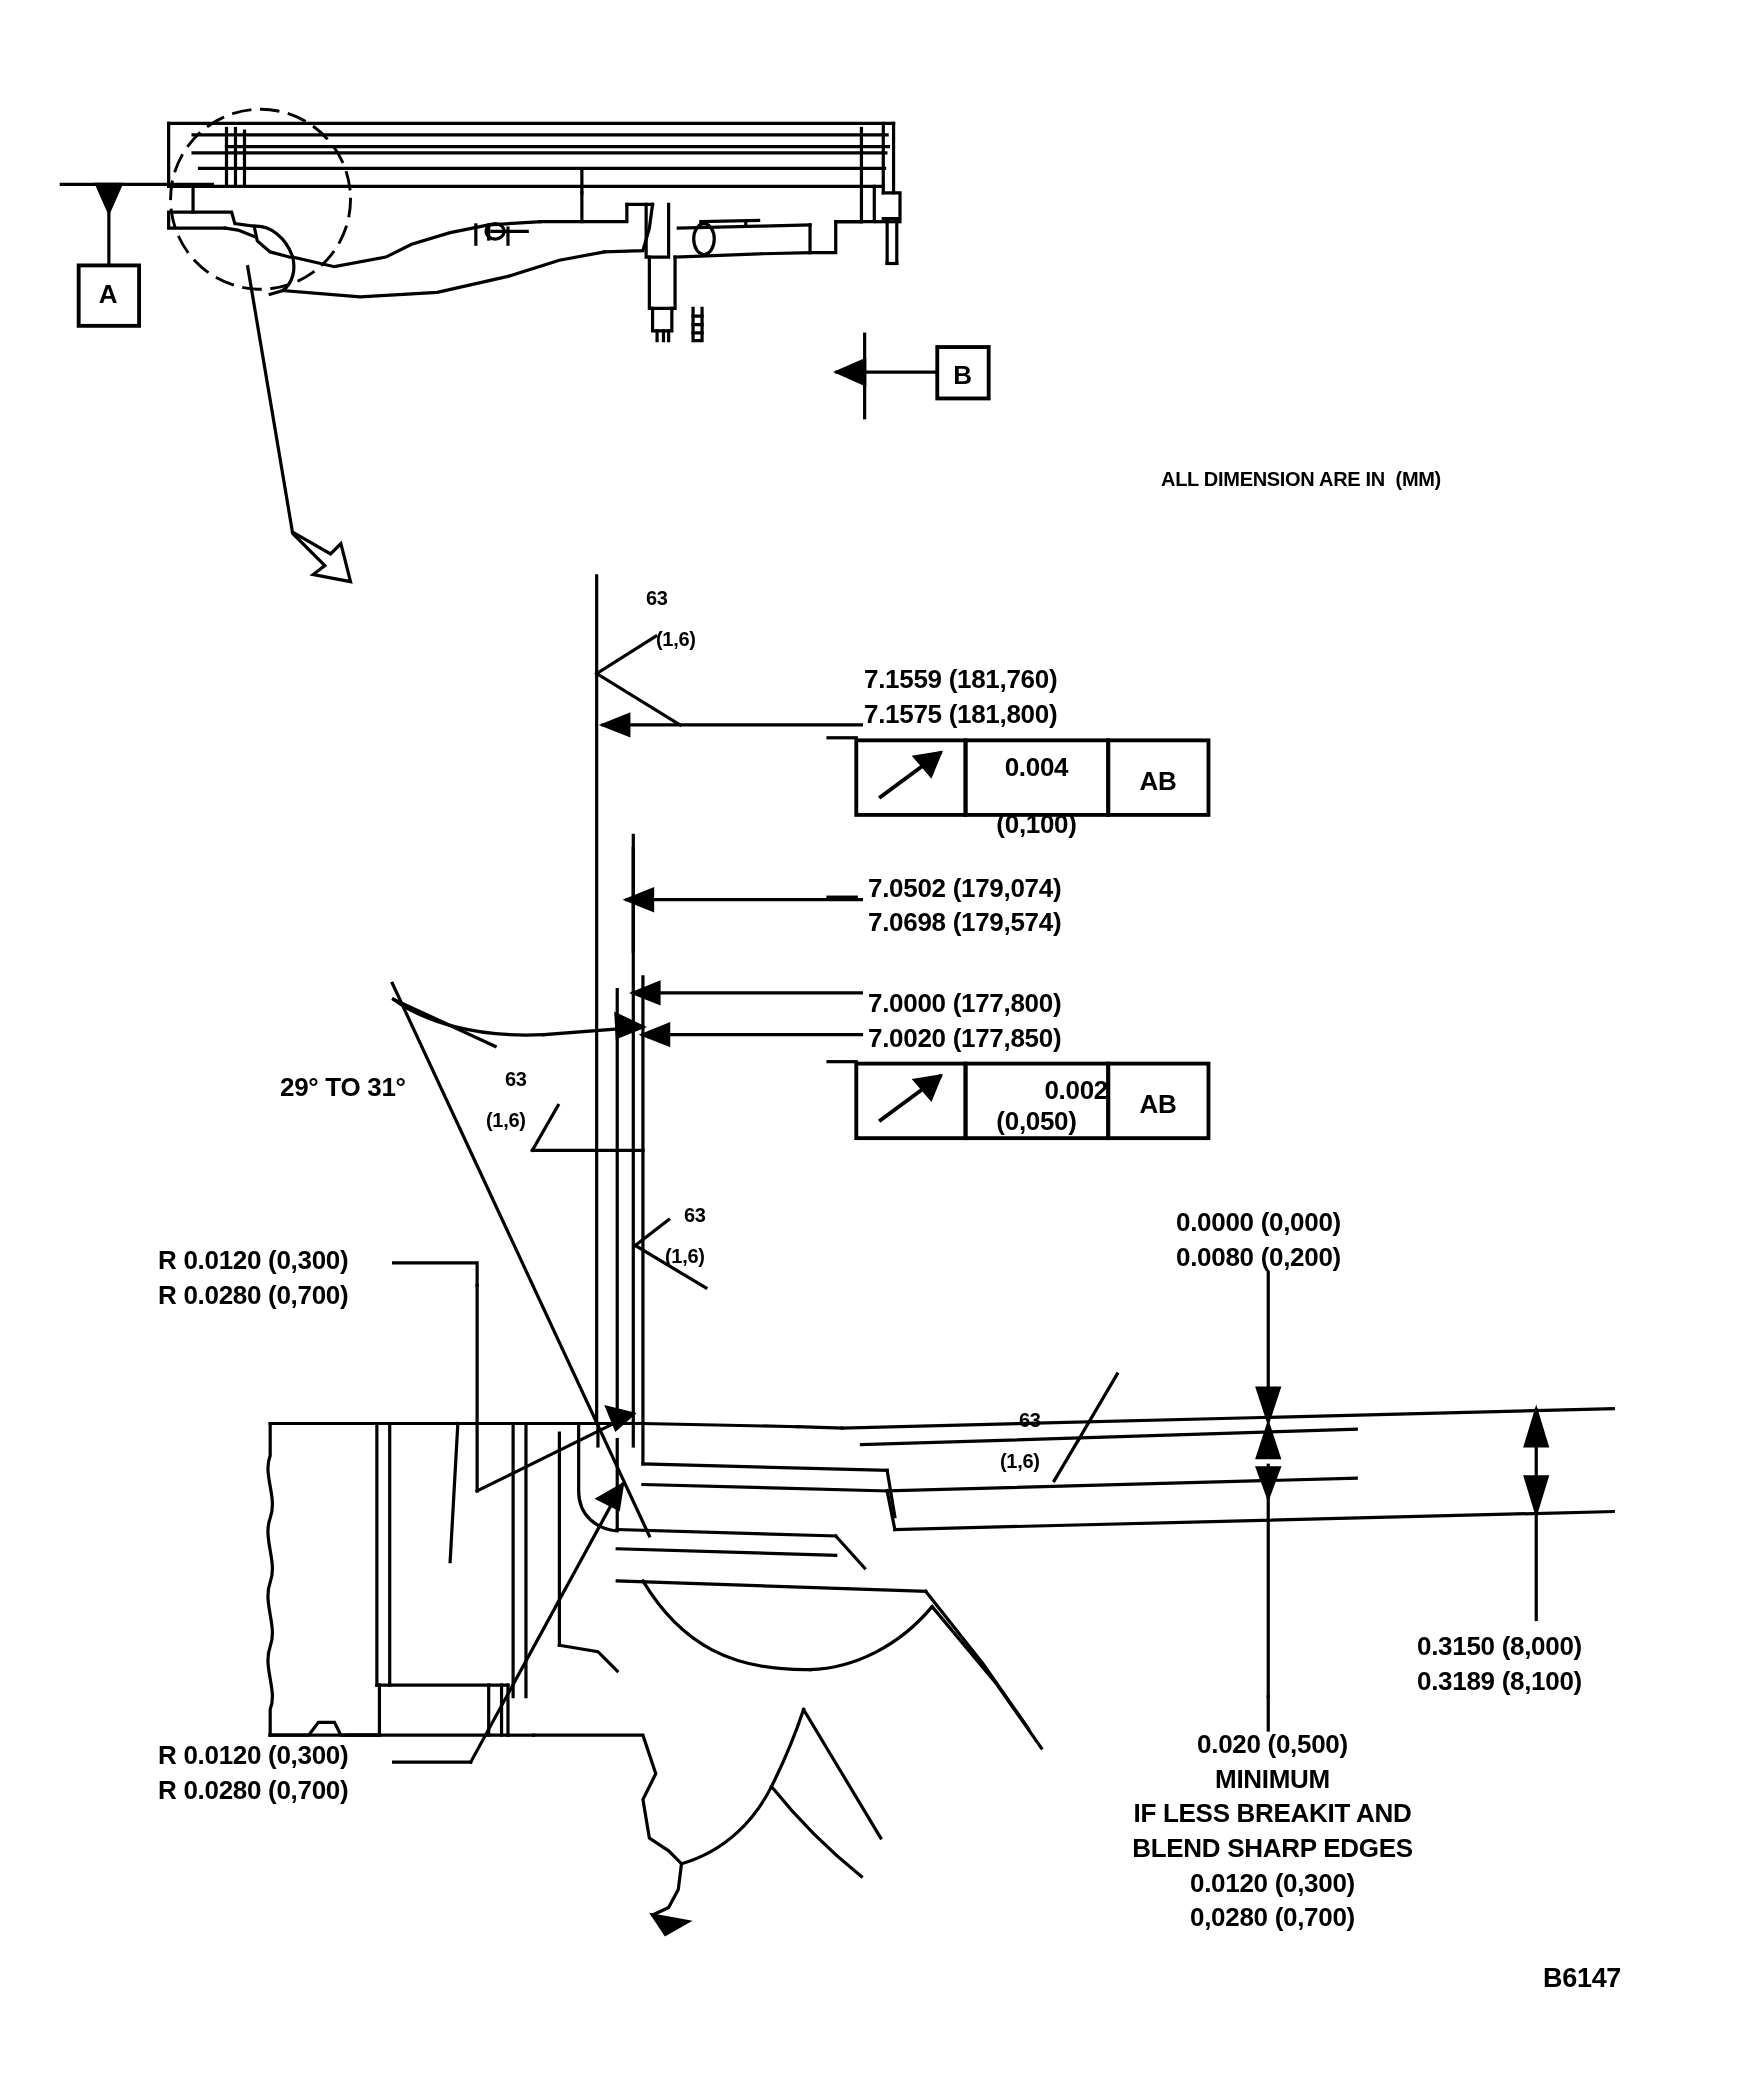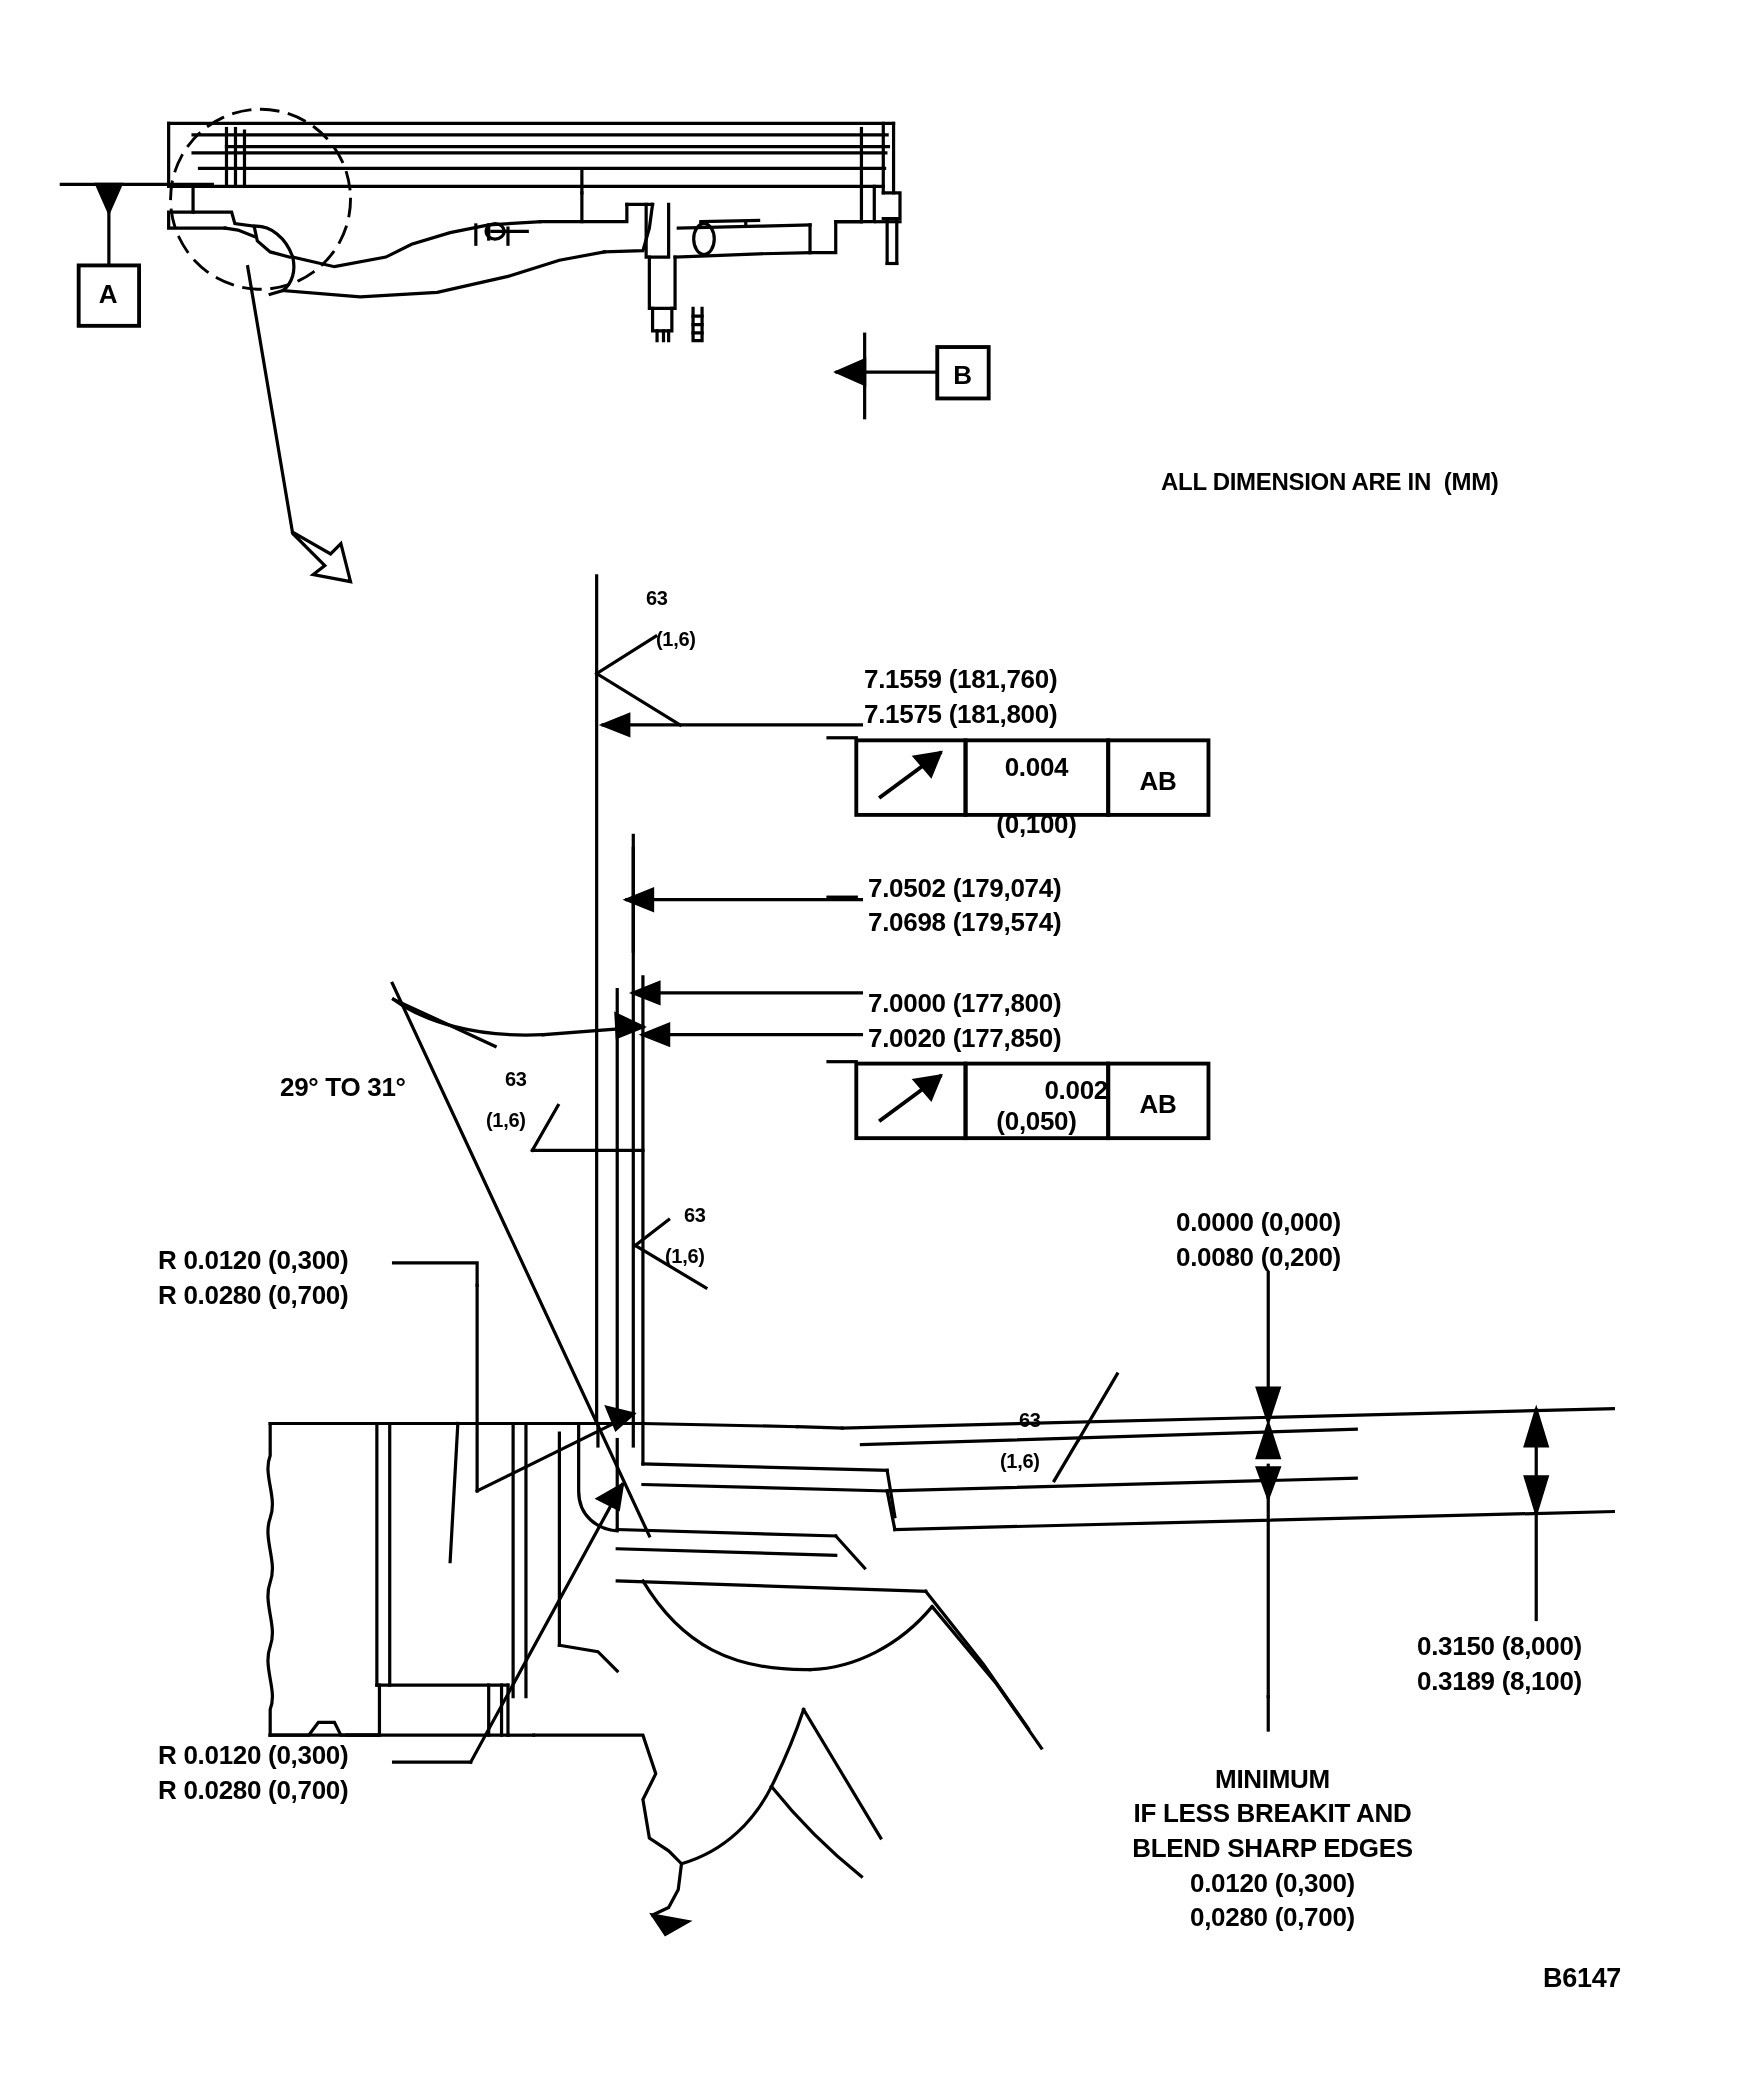--- a/index.html
+++ b/index.html
@@ -24,21 +24,21 @@
     width: 1755px;
     height: 2097px;
   }
   .lbl {
     position: absolute;
     white-space: pre;
     line-height: 1.24;
     letter-spacing: -0.3px;
     font-weight: 600;
   }
-  .t-note   { font-size: 24px; }
+  .t-note   { font-size: 20px; }
   .t-dim    { font-size: 26px; }
   .t-sf     { font-size: 20px; text-align: center; }
   .t-gdt    { font-size: 26px; text-align: center; }
   .t-datum  { font-size: 26px; text-align: center; }
   .t-code   { font-size: 27px; }
   .t-ang    { font-size: 26px; }
   .t-blk    { font-size: 26px; text-align: center; }
 </style>
 </head>
 <body>
@@ -349,20 +349,21 @@
 
   <div class="lbl t-dim" style="left:158px; top:1739px;">R 0.0120 (0,300)</div>
   <div class="lbl t-dim" style="left:158px; top:1774px;">R 0.0280 (0,700)</div>
 
   <div class="lbl t-dim" style="left:1176px; top:1206px;">0.0000 (0,000)</div>
   <div class="lbl t-dim" style="left:1176px; top:1241px;">0.0080 (0,200)</div>
 
   <div class="lbl t-dim" style="left:1417px; top:1630px;">0.3150 (8,000)</div>
   <div class="lbl t-dim" style="left:1417px; top:1665px;">0.3189 (8,100)</div>
 
+  <div class="lbl t-blk" style="left:1028px; top:1728px; width:489px;">0.020 (0,500)</div>
   <div class="lbl t-blk" style="left:1028px; top:1763px; width:489px;">MINIMUM</div>
   <div class="lbl t-blk" style="left:1028px; top:1797px; width:489px;">IF LESS BREAKIT AND</div>
   <div class="lbl t-blk" style="left:1028px; top:1832px; width:489px;">BLEND SHARP EDGES</div>
   <div class="lbl t-blk" style="left:1028px; top:1867px; width:489px;">0.0120 (0,300)</div>
   <div class="lbl t-blk" style="left:1028px; top:1901px; width:489px;">0,0280 (0,700)</div>
 
   <div class="lbl t-code" style="left:1543px; top:1962px;">B6147</div>
 
 </div>
 

